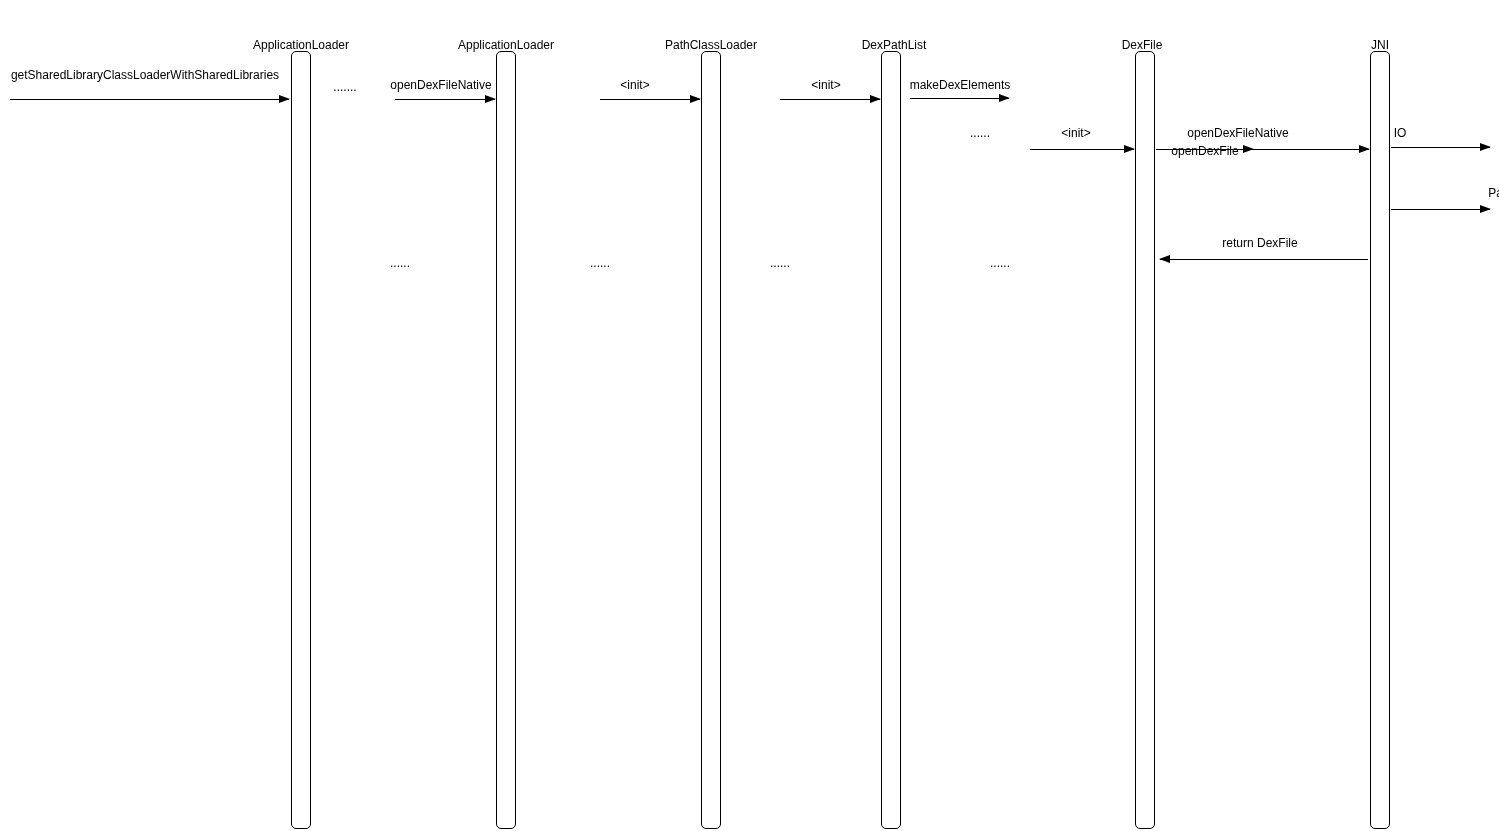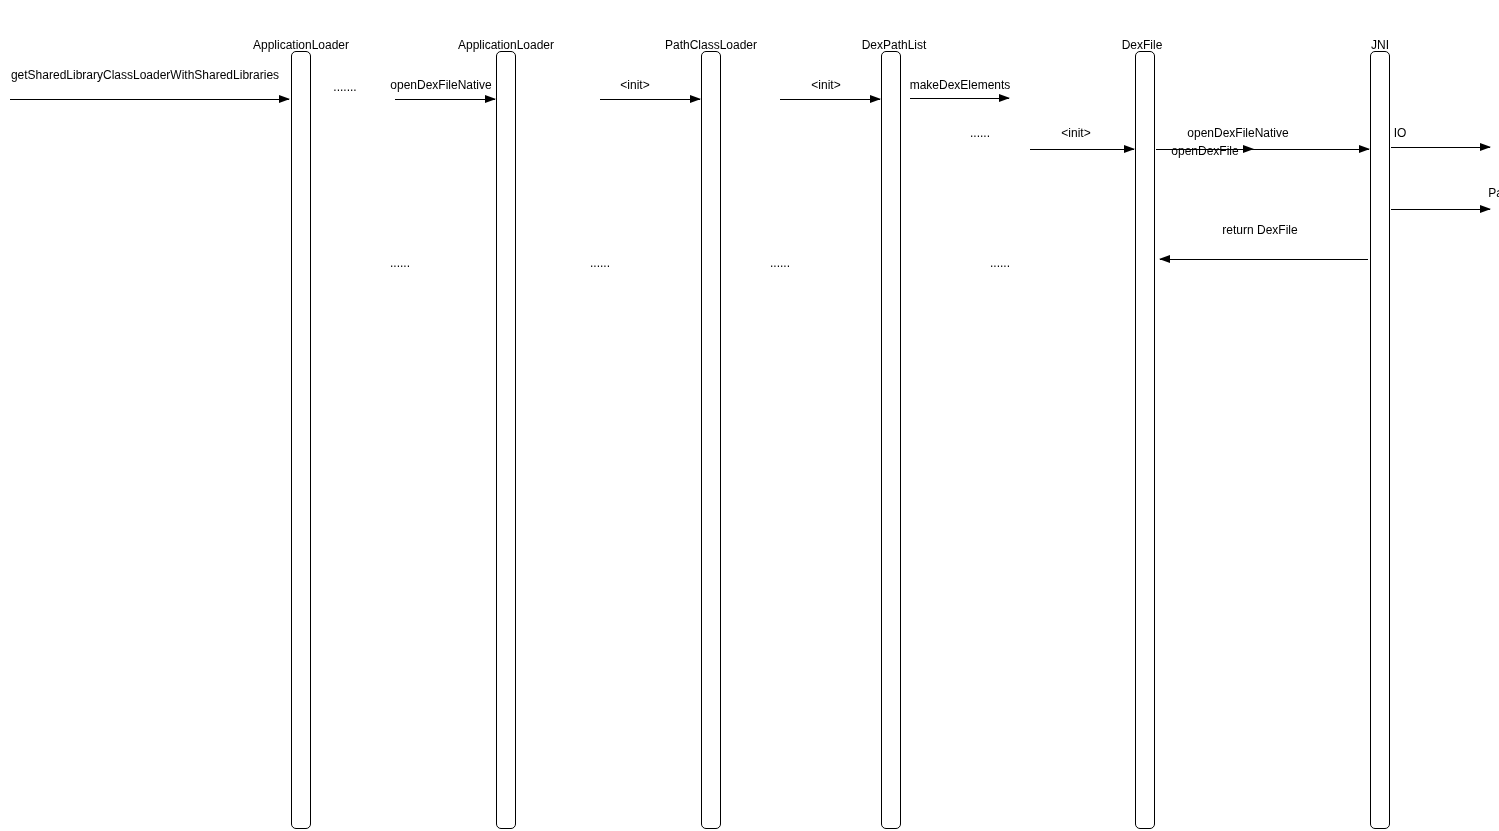--- a/index.html
+++ b/index.html
@@ -121,21 +121,21 @@
 
   <div class="msg-label" style="left:1238px; top:133px">openDexFileNative</div>
   <div class="arrow right" style="left:1253px; top:149px; width:116px"></div>
 
   <div class="msg-label" style="left:1400px; top:133px">IO</div>
   <div class="arrow right" style="left:1391px; top:147px; width:99px"></div>
 
   <div class="msg-label" style="left:1504px; top:193px">Parse</div>
   <div class="arrow right" style="left:1391px; top:209px; width:99px"></div>
 
-  <div class="msg-label" style="left:1260px; top:230px">return DexFile</div>
+  <div class="msg-label" style="left:1260px; top:243px">return DexFile</div>
   <div class="arrow left" style="left:1160px; top:259px; width:208px"></div>
 
   <div class="dots" style="left:400px; top:263px">......</div>
   <div class="dots" style="left:600px; top:263px">......</div>
   <div class="dots" style="left:780px; top:263px">......</div>
   <div class="dots" style="left:1000px; top:263px">......</div>
 
 </div>
 
 </body></html>

